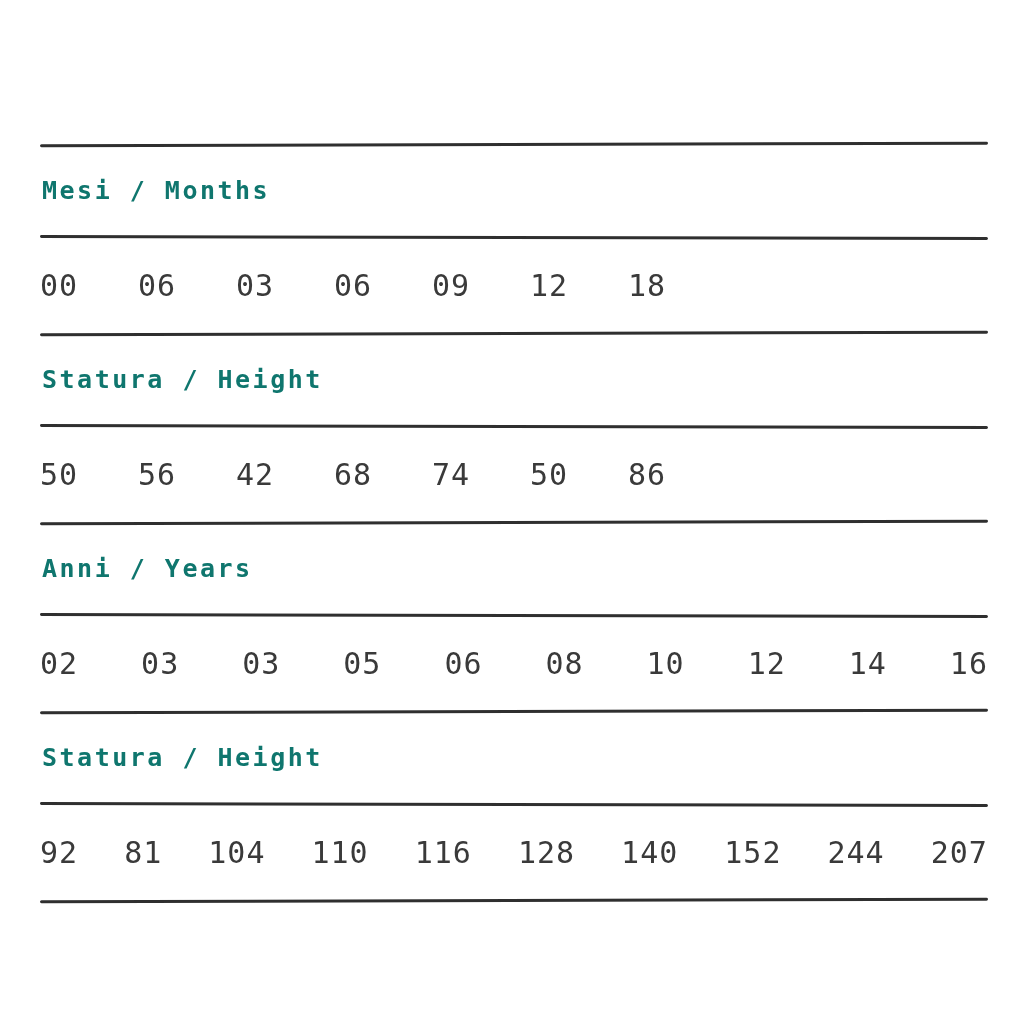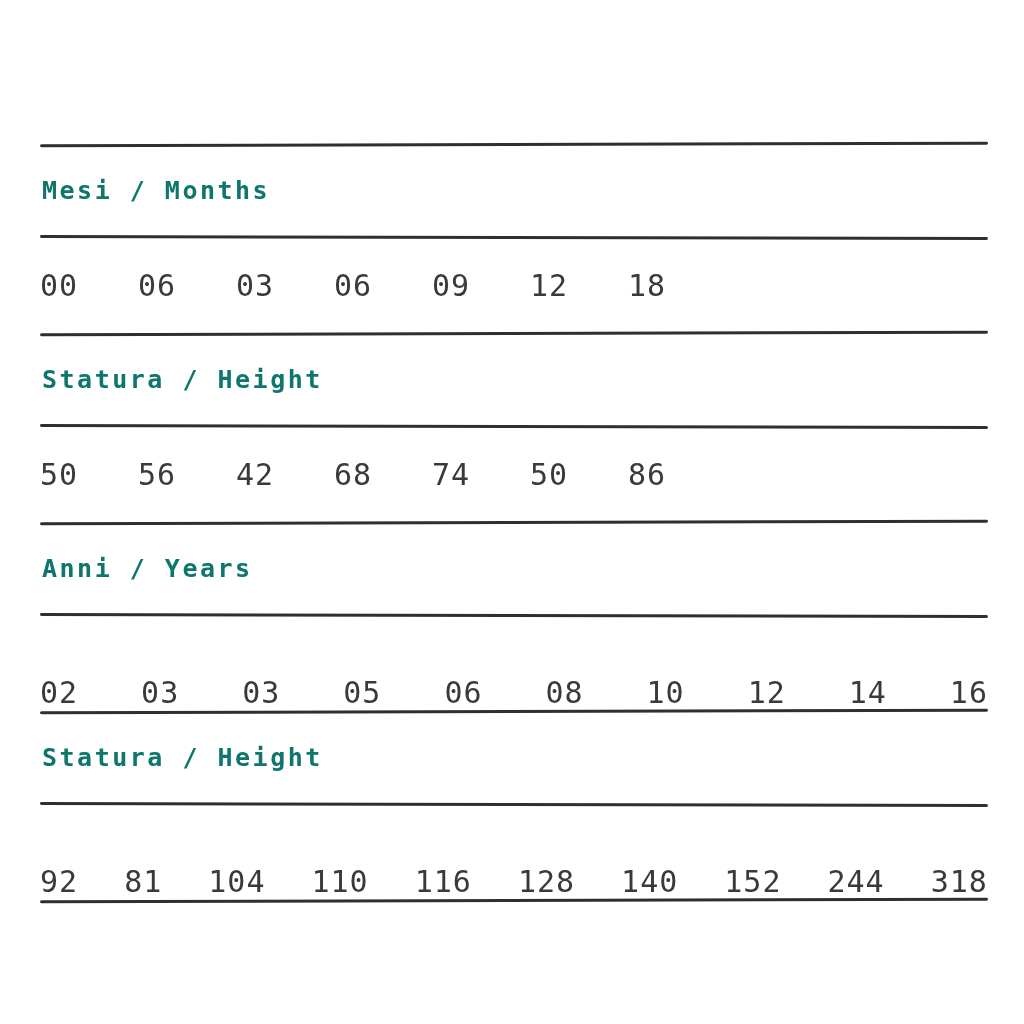--- a/index.html
+++ b/index.html
@@ -45,21 +45,20 @@
     color: #3a3a3a;
   }
   .band.values.cells-fixed .cell {
     display: inline-block;
     width: 98px;
     text-align: left;
   }
   .band.values.cells-justify {
     justify-content: space-between;
     width: 100%;
-    align-items: flex-end;
   }
   .band.values.cells-justify .cell {
     display: inline-block;
     text-align: left;
   }
 </style>
 </head>
 <body>
 
 <div class="sheet">
@@ -121,17 +120,17 @@
   <div class="band values cells-justify">
       <span class="cell">92</span>
       <span class="cell">81</span>
       <span class="cell">104</span>
       <span class="cell">110</span>
       <span class="cell">116</span>
       <span class="cell">128</span>
       <span class="cell">140</span>
       <span class="cell">152</span>
       <span class="cell">244</span>
-      <span class="cell">318</span>
+      <span class="cell">207</span>
     </div>
   <div class="rule tilt-a"></div>
 
 </div>
 
 </body></html>

